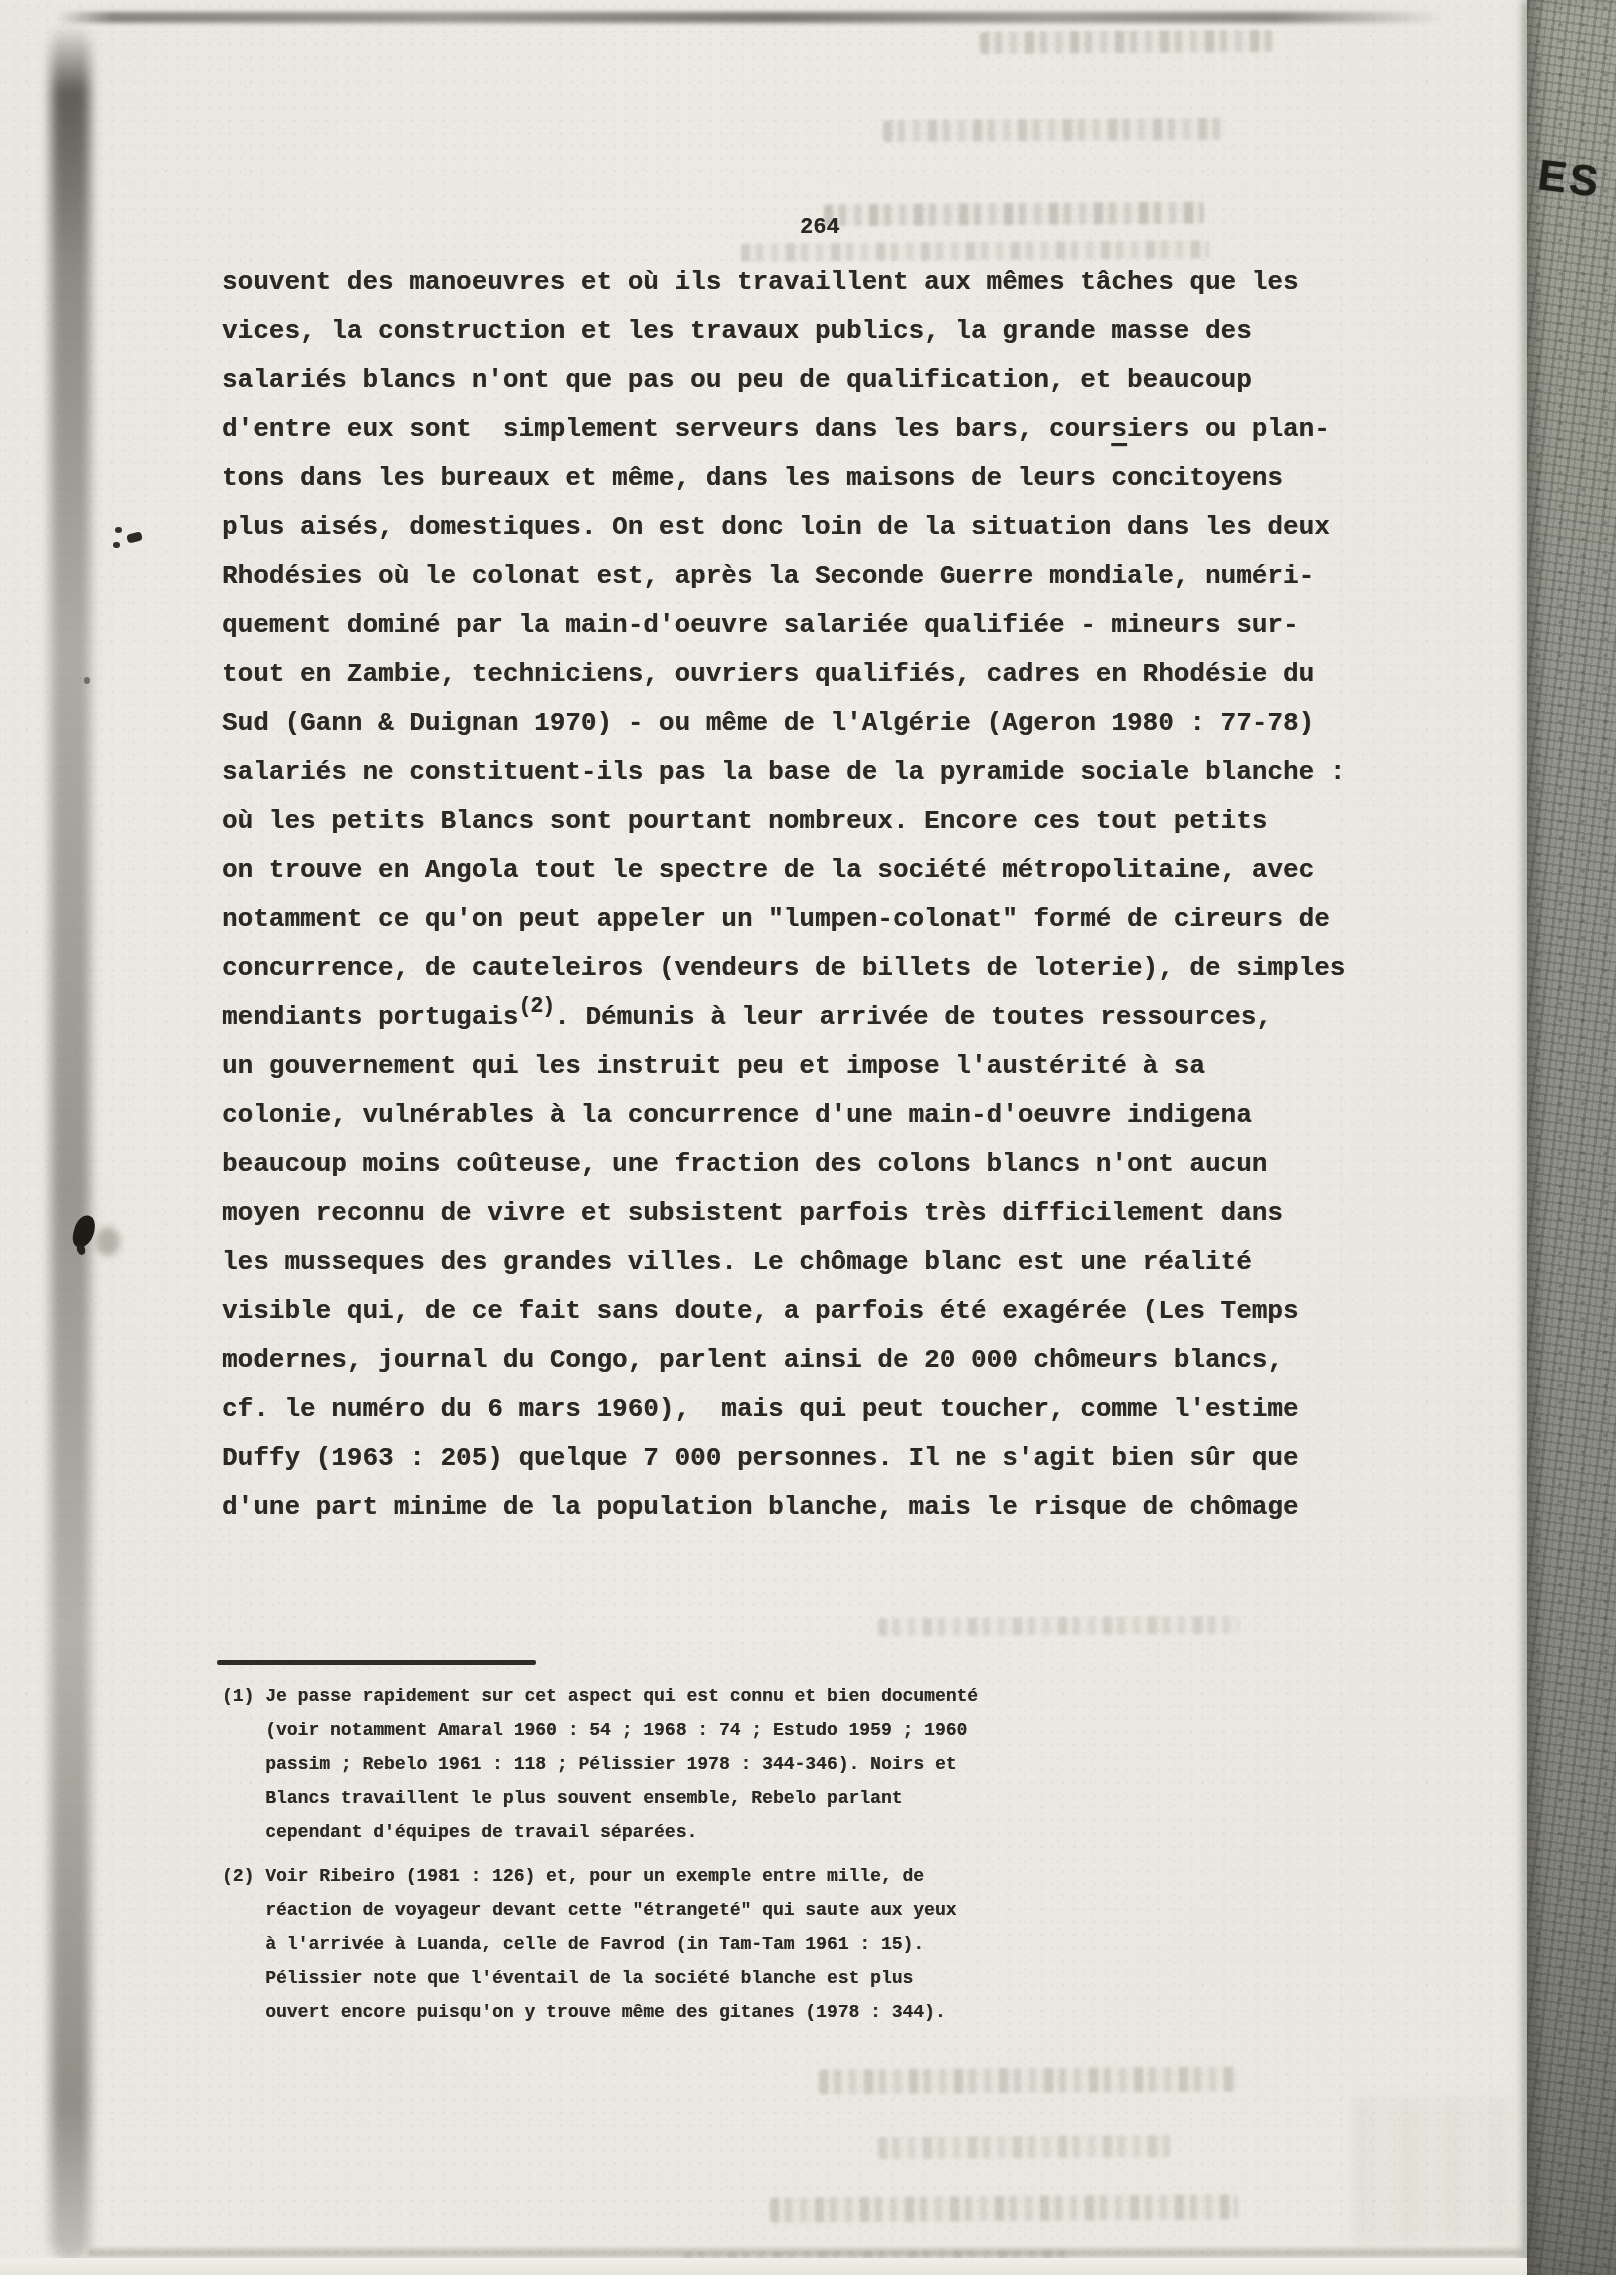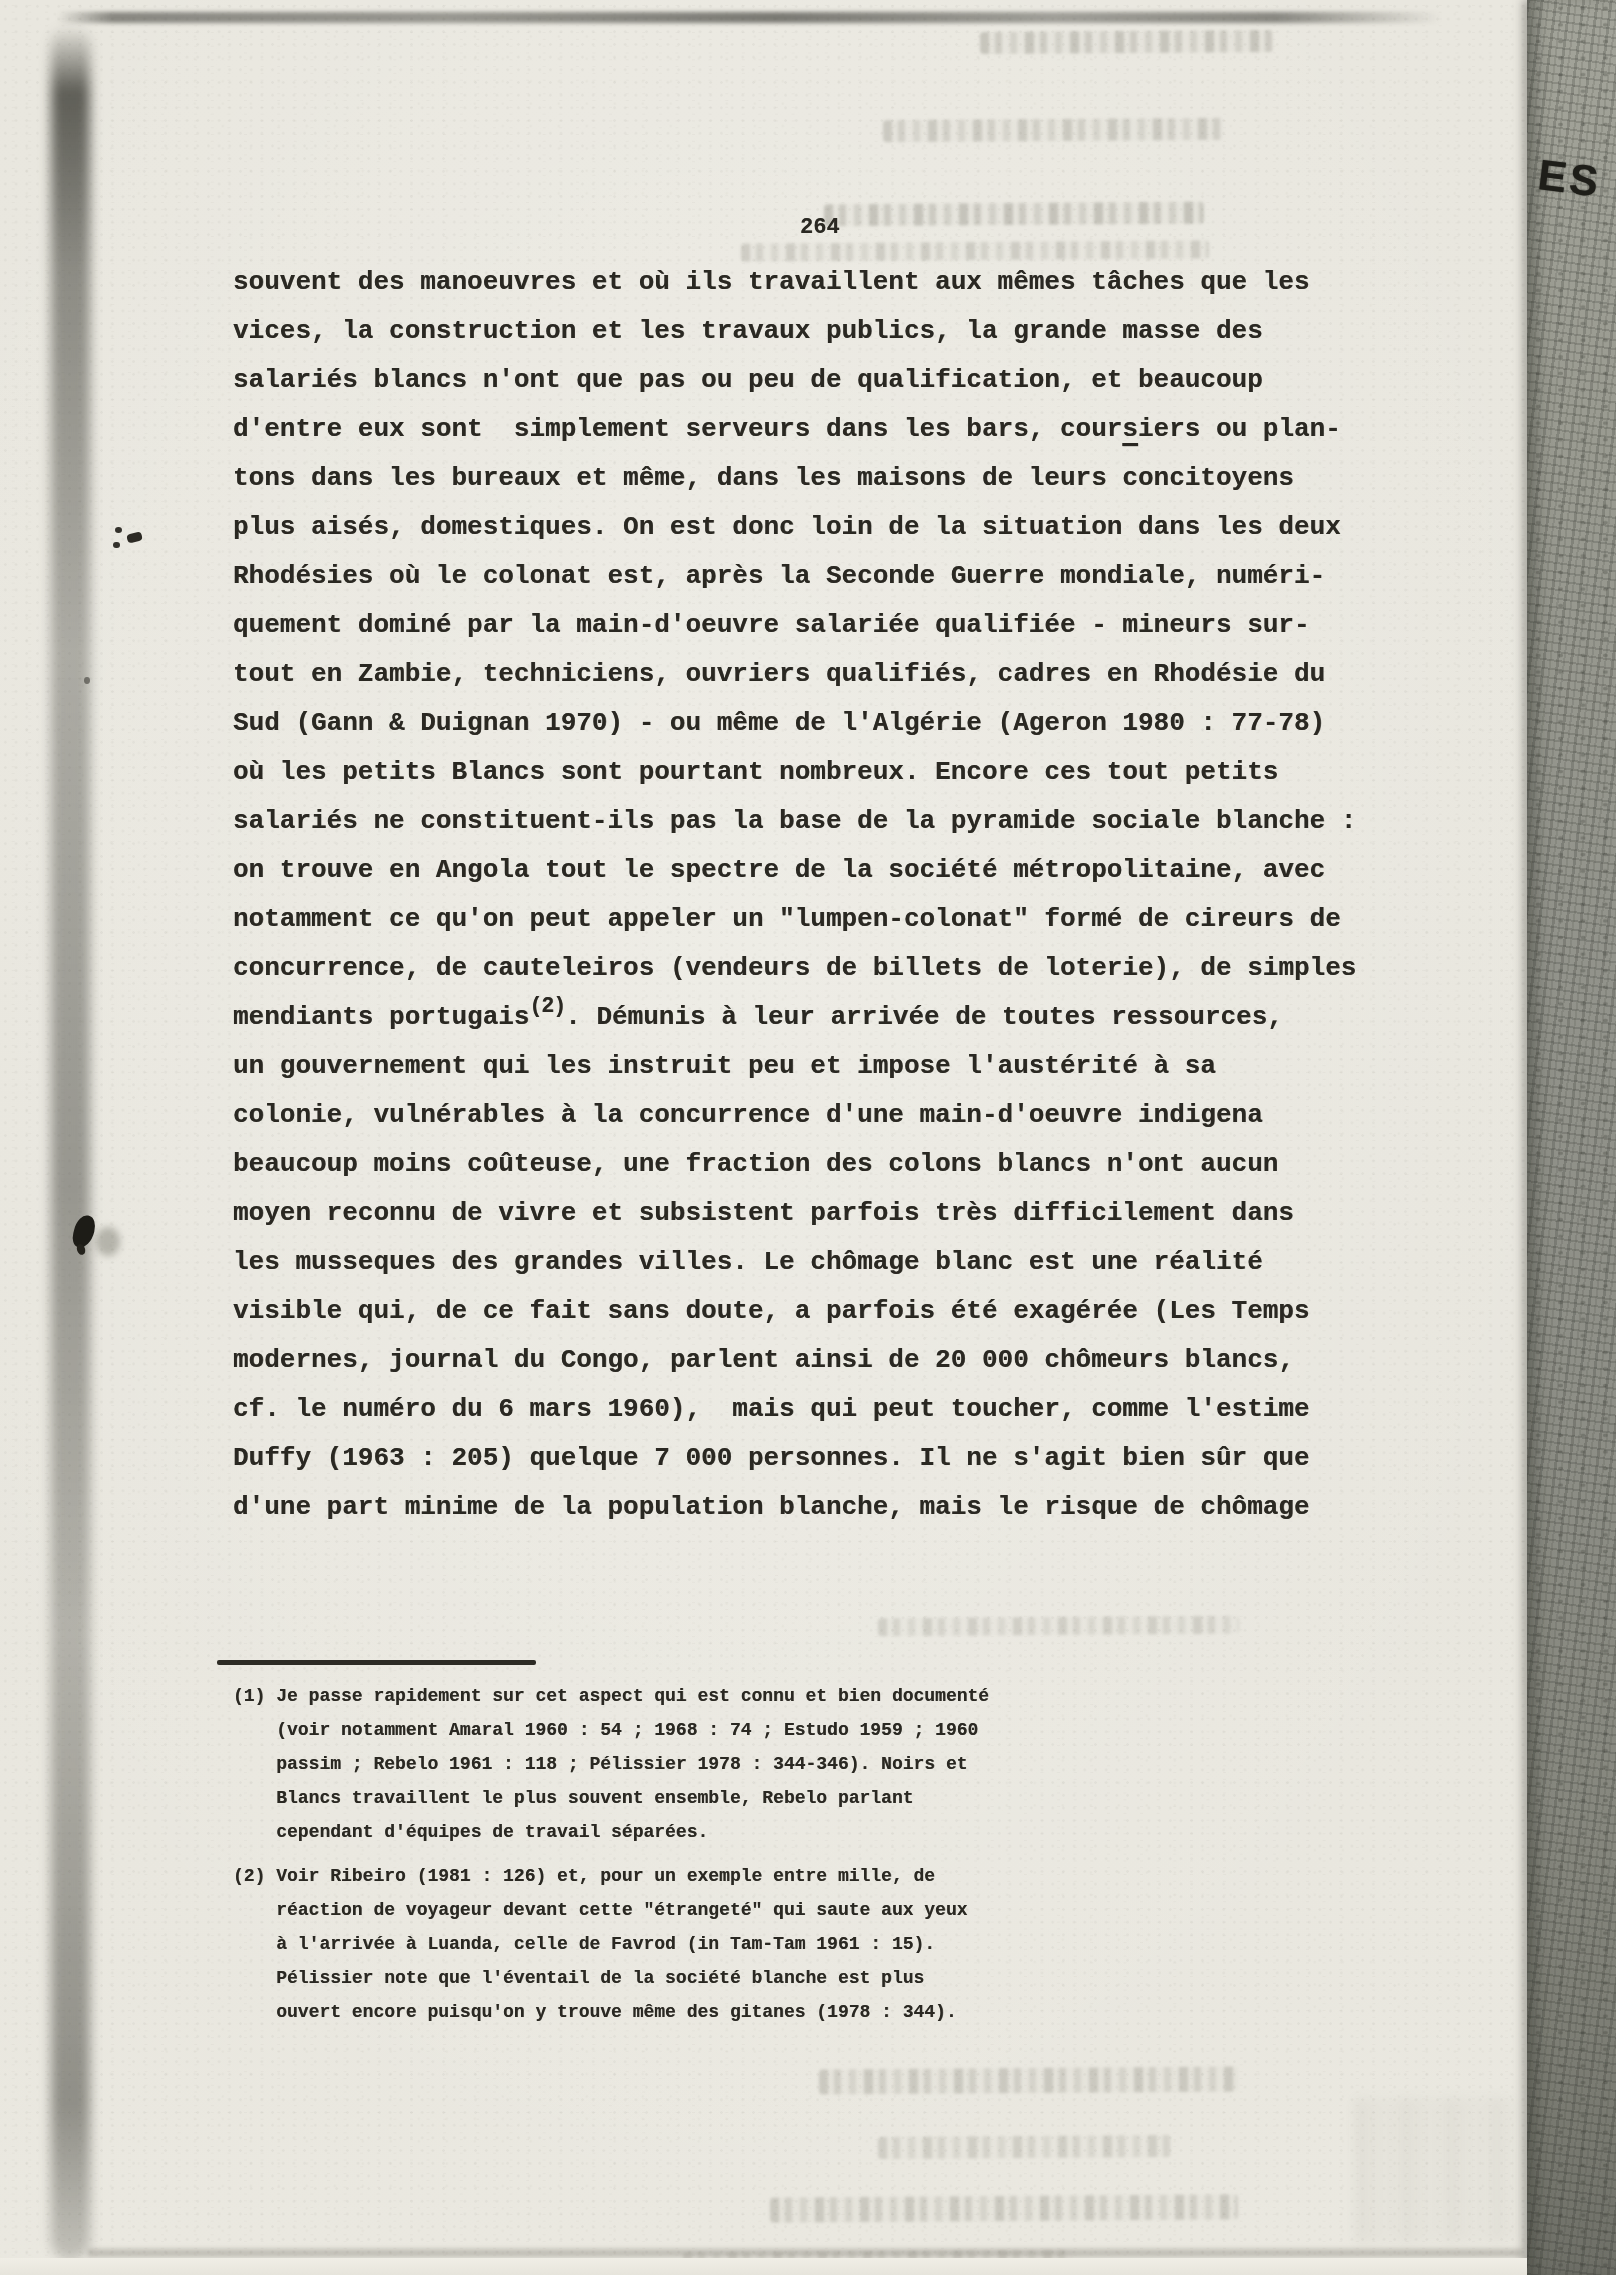--- a/index.html
+++ b/index.html
@@ -79,21 +79,21 @@
   
   .ghost{
     position:absolute;height:21.5px;border-radius:3.9px;pointer-events:none;
     background:repeating-linear-gradient(90deg,rgba(92,90,78,.40) 0 8.8px,
       rgba(92,90,78,.07) 8.8px 14.6px,rgba(92,90,78,.32) 14.6px 22.4px,
       rgba(92,90,78,.05) 22.4px 30px,rgba(92,90,78,.26) 30px 37px,
       rgba(92,90,78,.06) 37px 45px);
     filter:blur(1.7px);opacity:.62;transform:rotate(-.4deg);
   }
   
-  .typetext{position:absolute;font-weight:bold;margin-left:11px;}
+  .typetext{position:absolute;font-weight:bold;}
   .typetext .line{
     white-space:pre;
     text-shadow:0.3px 0.3px 0.6px rgba(42,40,34,.6);
   }
   #body-text{left:222px;top:258px;font-size:26px;}
   #body-text .line{height:49px;line-height:49px;}
   .footnote{left:222px;font-size:18px;}
   .footnote .line{height:34px;line-height:34px;}
   #footnote-1{top:1679px;}
   #footnote-2{top:1859px;}
@@ -152,22 +152,22 @@
       <div class="line"><span>souvent des manoeuvres et où ils travaillent aux mêmes tâches que les</span></div>
       <div class="line"><span>vices, la construction et les travaux publics, la grande masse des</span></div>
       <div class="line"><span>salariés blancs n'ont que pas ou peu de qualification, et beaucoup</span></div>
       <div class="line"><span>d'entre eux sont  simplement serveurs dans les bars, cour</span><span class="seg-u">s</span><span>iers ou plan-</span></div>
       <div class="line"><span>tons dans les bureaux et même, dans les maisons de leurs concitoyens</span></div>
       <div class="line"><span>plus aisés, domestiques. On est donc loin de la situation dans les deux</span></div>
       <div class="line"><span>Rhodésies où le colonat est, après la Seconde Guerre mondiale, numéri-</span></div>
       <div class="line"><span>quement dominé par la main-d'oeuvre salariée qualifiée - mineurs sur-</span></div>
       <div class="line"><span>tout en Zambie, techniciens, ouvriers qualifiés, cadres en Rhodésie du</span></div>
       <div class="line"><span>Sud (Gann &amp; Duignan 1970) - ou même de l'Algérie (Ageron 1980 : 77-78)</span></div>
+      <div class="line"><span>salariés ne constituent-ils pas la base de la pyramide sociale blanche :</span></div>
       <div class="line"><span>où les petits Blancs sont pourtant nombreux. Encore ces tout petits</span></div>
-      <div class="line"><span>salariés ne constituent-ils pas la base de la pyramide sociale blanche :</span></div>
       <div class="line"><span>on trouve en Angola tout le spectre de la société métropolitaine, avec</span></div>
       <div class="line"><span>notamment ce qu'on peut appeler un "lumpen-colonat" formé de cireurs de</span></div>
       <div class="line"><span>concurrence, de </span><span class="seg-i">cauteleiros</span><span> (vendeurs de billets de loterie), de simples</span></div>
       <div class="line"><span>mendiants portugais</span><span class="seg-sup">(2)</span><span>. Démunis à leur arrivée de toutes ressources,</span></div>
       <div class="line"><span>un gouvernement qui les instruit peu et impose l'austérité à sa</span></div>
       <div class="line"><span>colonie, vulnérables à la concurrence d'une main-d'oeuvre </span><span class="seg-i">indigena</span></div>
       <div class="line"><span>beaucoup moins coûteuse, une fraction des colons blancs n'ont aucun</span></div>
       <div class="line"><span>moyen reconnu de vivre et subsistent parfois très difficilement dans</span></div>
       <div class="line"><span>les </span><span class="seg-i">musseques</span><span> des grandes villes. Le chômage blanc est une réalité</span></div>
       <div class="line"><span>visible qui, de ce fait sans doute, a parfois été exagérée (</span><span class="seg-i">Les Temps</span></div>

